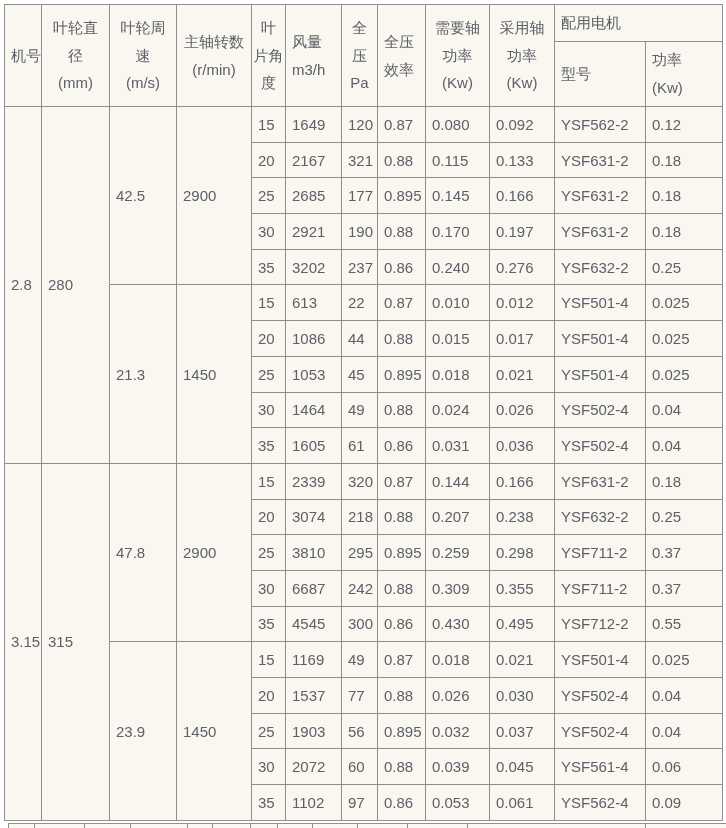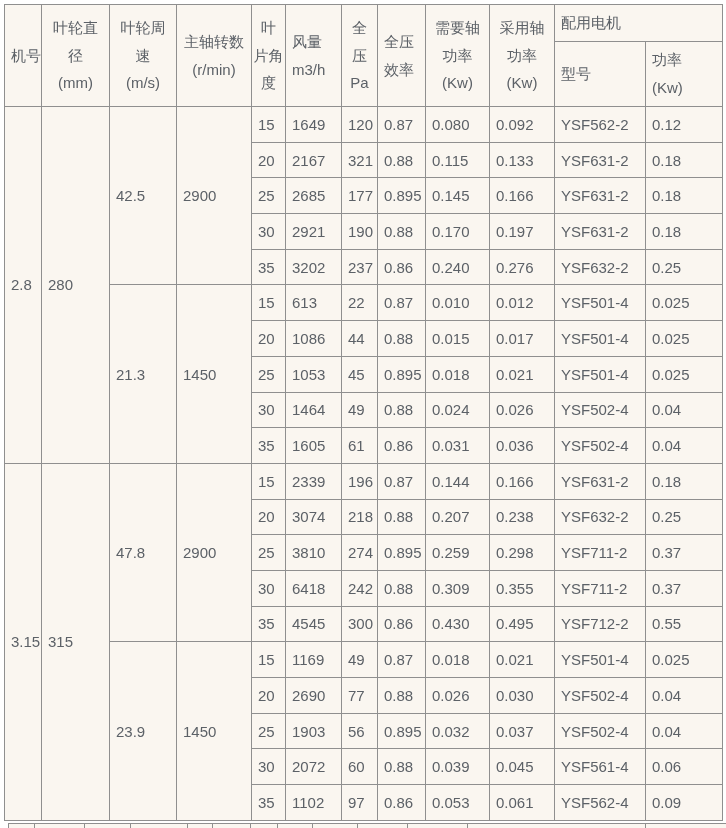--- a/index.html
+++ b/index.html
@@ -192,50 +192,50 @@
           <td>YSF502-4</td>
           <td>0.04</td>
         </tr>
         <tr>
           <td rowspan="10">3.15</td>
           <td rowspan="10">315</td>
           <td rowspan="5">47.8</td>
           <td rowspan="5">2900</td>
           <td>15</td>
           <td>2339</td>
-          <td>196</td>
+          <td>320</td>
           <td>0.87</td>
           <td>0.144</td>
           <td>0.166</td>
           <td>YSF631-2</td>
           <td>0.18</td>
         </tr>
         <tr>
           <td>20</td>
           <td>3074</td>
           <td>218</td>
           <td>0.88</td>
           <td>0.207</td>
           <td>0.238</td>
           <td>YSF632-2</td>
           <td>0.25</td>
         </tr>
         <tr>
           <td>25</td>
           <td>3810</td>
-          <td>274</td>
+          <td>295</td>
           <td>0.895</td>
           <td>0.259</td>
           <td>0.298</td>
           <td>YSF711-2</td>
           <td>0.37</td>
         </tr>
         <tr>
           <td>30</td>
-          <td>6418</td>
+          <td>6687</td>
           <td>242</td>
           <td>0.88</td>
           <td>0.309</td>
           <td>0.355</td>
           <td>YSF711-2</td>
           <td>0.37</td>
         </tr>
         <tr>
           <td>35</td>
           <td>4545</td>
@@ -253,21 +253,21 @@
           <td>1169</td>
           <td>49</td>
           <td>0.87</td>
           <td>0.018</td>
           <td>0.021</td>
           <td>YSF501-4</td>
           <td>0.025</td>
         </tr>
         <tr>
           <td>20</td>
-          <td>2690</td>
+          <td>1537</td>
           <td>77</td>
           <td>0.88</td>
           <td>0.026</td>
           <td>0.030</td>
           <td>YSF502-4</td>
           <td>0.04</td>
         </tr>
         <tr>
           <td>25</td>
           <td>1903</td>

